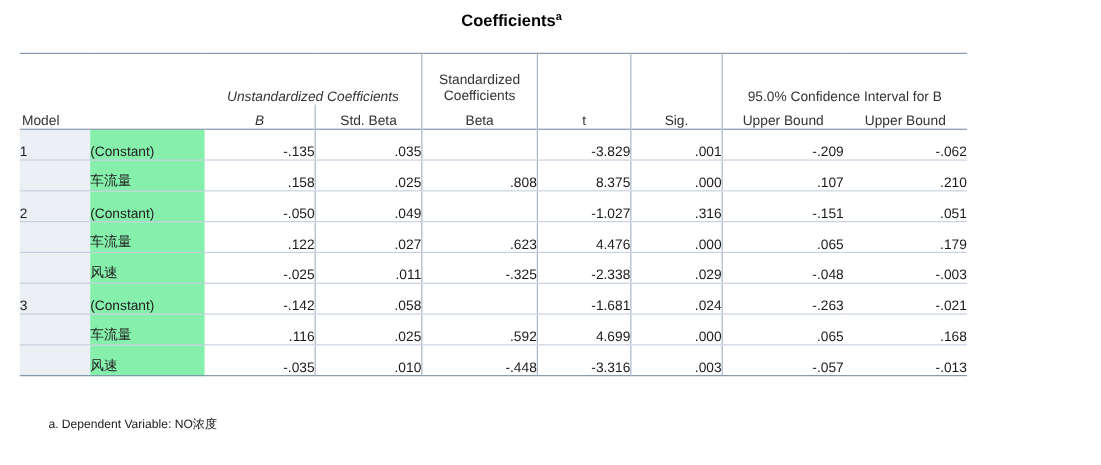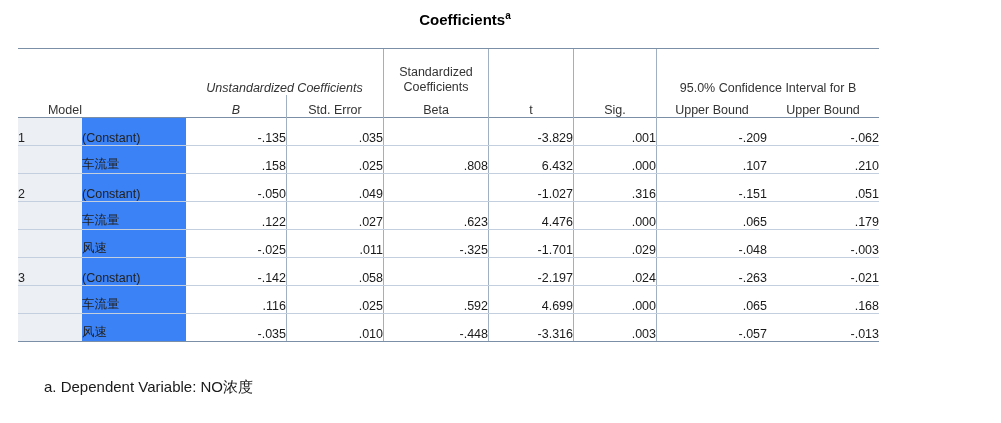--- a/index.html
+++ b/index.html
@@ -85,42 +85,42 @@
   .colUB    { width: 112px; margin-top: 40px; }
 
   tbody tr td {
     height: 27px;
     border-bottom: 1px solid #c3cede;
   }
   tbody tr:last-child td {
     border-bottom: 1.5px solid #7b8fa6;
   }
   td.stub {
-    background: #3b82f6;
+    background: #86efac;
     padding-left: 6px;
     text-align: left;
     color: #222;
   }
   td.stub-model {
     background: #eceff3;
     padding-left: 6px;
     text-align: left;
     color: #222;
     border-right: 0;
   }
   td.num {
     text-align: right;
     padding-right: 16px;
     color: #1a1a1a;
   }
   .footnote {
     position: absolute;
     left: 44px;
     top: 378px;
-    font-size: 15px;
+    font-size: 11px;
     color: #1a1a1a;
   }
   .hdr-top .lbl, .hdr-sub .lbl {
     display: inline-block;
     line-height: 15px;
   }
 </style>
 </head>
 <body>
 
@@ -138,24 +138,24 @@
         <td class="colB colspan-u line-top" colspan="2">Unstandardized Coefficients</td>
         <td class="colBeta line-top vsep">
           <span class="lbl">Standardized</span><br>
           <span class="lbl">Coefficients</span>
         </td>
         <td class="colT line-top vsep"></td>
         <td class="colSig line-top vsep"></td>
         <td class="line-top vsep" colspan="2">95.0% Confidence Interval for B</td>
       </tr>
       <tr class="hdr-sub line-bottom">
-        <td class="colModel" style="text-align:right; padding-left:2px;">Model</td>
+        <td class="colModel" style="text-align:left; padding-left:2px;">Model</td>
         <td class="colVar"></td>
         <td class="colB">B</td>
-        <td class="colSE vsep">Std. Error</td>
+        <td class="colSE vsep">Std. Beta</td>
         <td class="colBeta vsep">Beta</td>
         <td class="colT vsep">t</td>
         <td class="colSig vsep">Sig.</td>
         <td class="colLB vsep">Upper Bound</td>
         <td class="colUB">Upper Bound</td>
       </tr>
     </thead>
     <tbody>
       <tr>
         <td class="stub-model">1</td>
@@ -167,21 +167,21 @@
         <td class="num vsep">.001</td>
         <td class="num vsep">-.209</td>
         <td class="num">-.062</td>
       </tr>
       <tr>
         <td class="stub-model"></td>
         <td class="stub">车流量</td>
         <td class="num">.158</td>
         <td class="num vsep">.025</td>
         <td class="num vsep">.808</td>
-        <td class="num vsep">6.432</td>
+        <td class="num vsep">8.375</td>
         <td class="num vsep">.000</td>
         <td class="num vsep">.107</td>
         <td class="num">.210</td>
       </tr>
       <tr>
         <td class="stub-model">2</td>
         <td class="stub">(Constant)</td>
         <td class="num">-.050</td>
         <td class="num vsep">.049</td>
         <td class="num vsep"></td>
@@ -200,32 +200,32 @@
         <td class="num vsep">.000</td>
         <td class="num vsep">.065</td>
         <td class="num">.179</td>
       </tr>
       <tr>
         <td class="stub-model"></td>
         <td class="stub">风速</td>
         <td class="num">-.025</td>
         <td class="num vsep">.011</td>
         <td class="num vsep">-.325</td>
-        <td class="num vsep">-1.701</td>
+        <td class="num vsep">-2.338</td>
         <td class="num vsep">.029</td>
         <td class="num vsep">-.048</td>
         <td class="num">-.003</td>
       </tr>
       <tr>
         <td class="stub-model">3</td>
         <td class="stub">(Constant)</td>
         <td class="num">-.142</td>
         <td class="num vsep">.058</td>
         <td class="num vsep"></td>
-        <td class="num vsep">-2.197</td>
+        <td class="num vsep">-1.681</td>
         <td class="num vsep">.024</td>
         <td class="num vsep">-.263</td>
         <td class="num">-.021</td>
       </tr>
       <tr>
         <td class="stub-model"></td>
         <td class="stub">车流量</td>
         <td class="num">.116</td>
         <td class="num vsep">.025</td>
         <td class="num vsep">.592</td>

